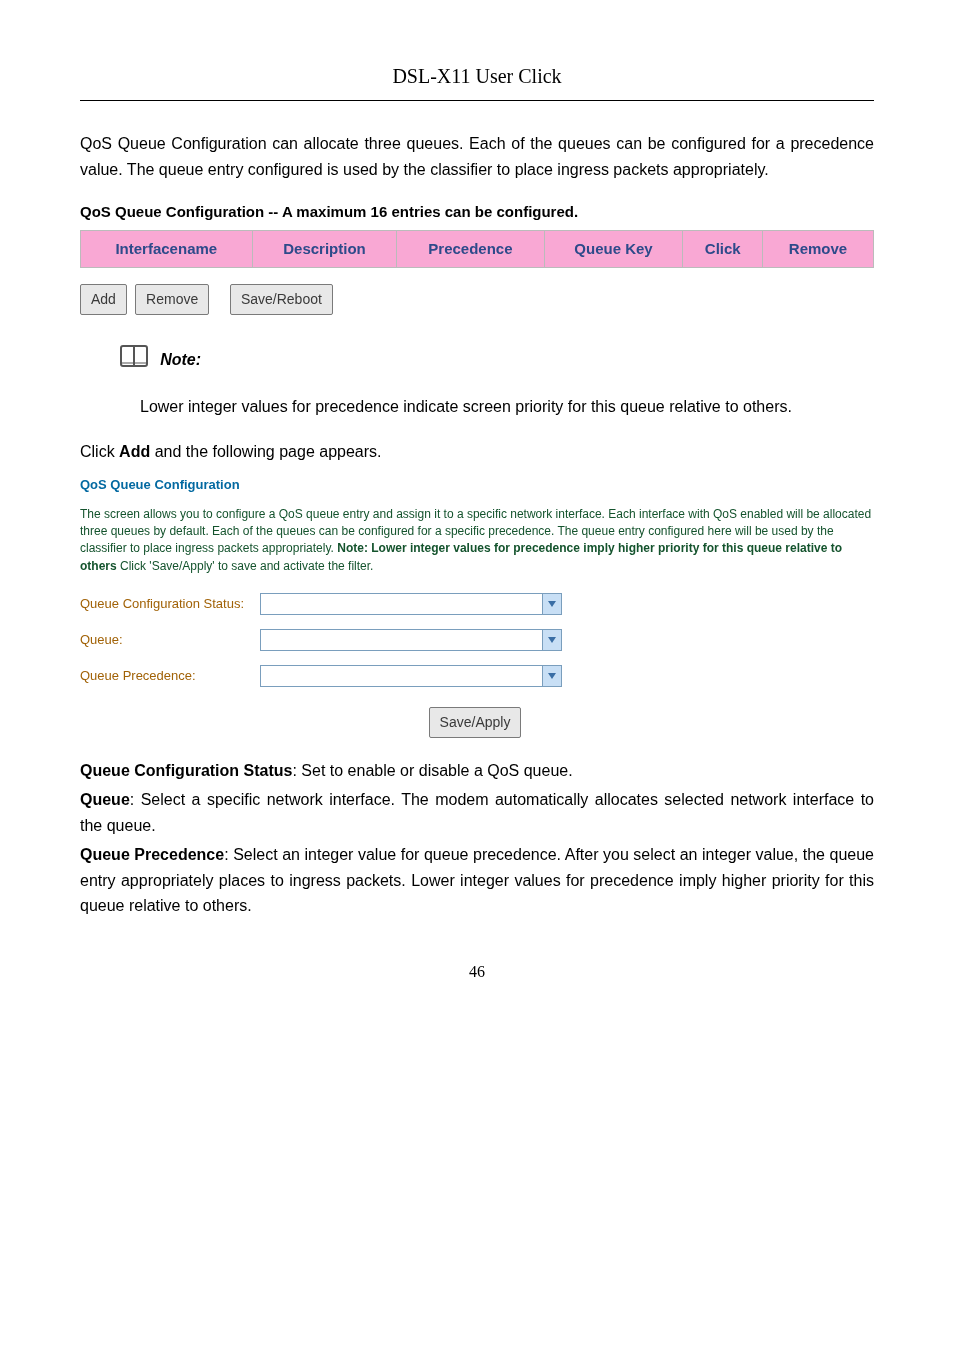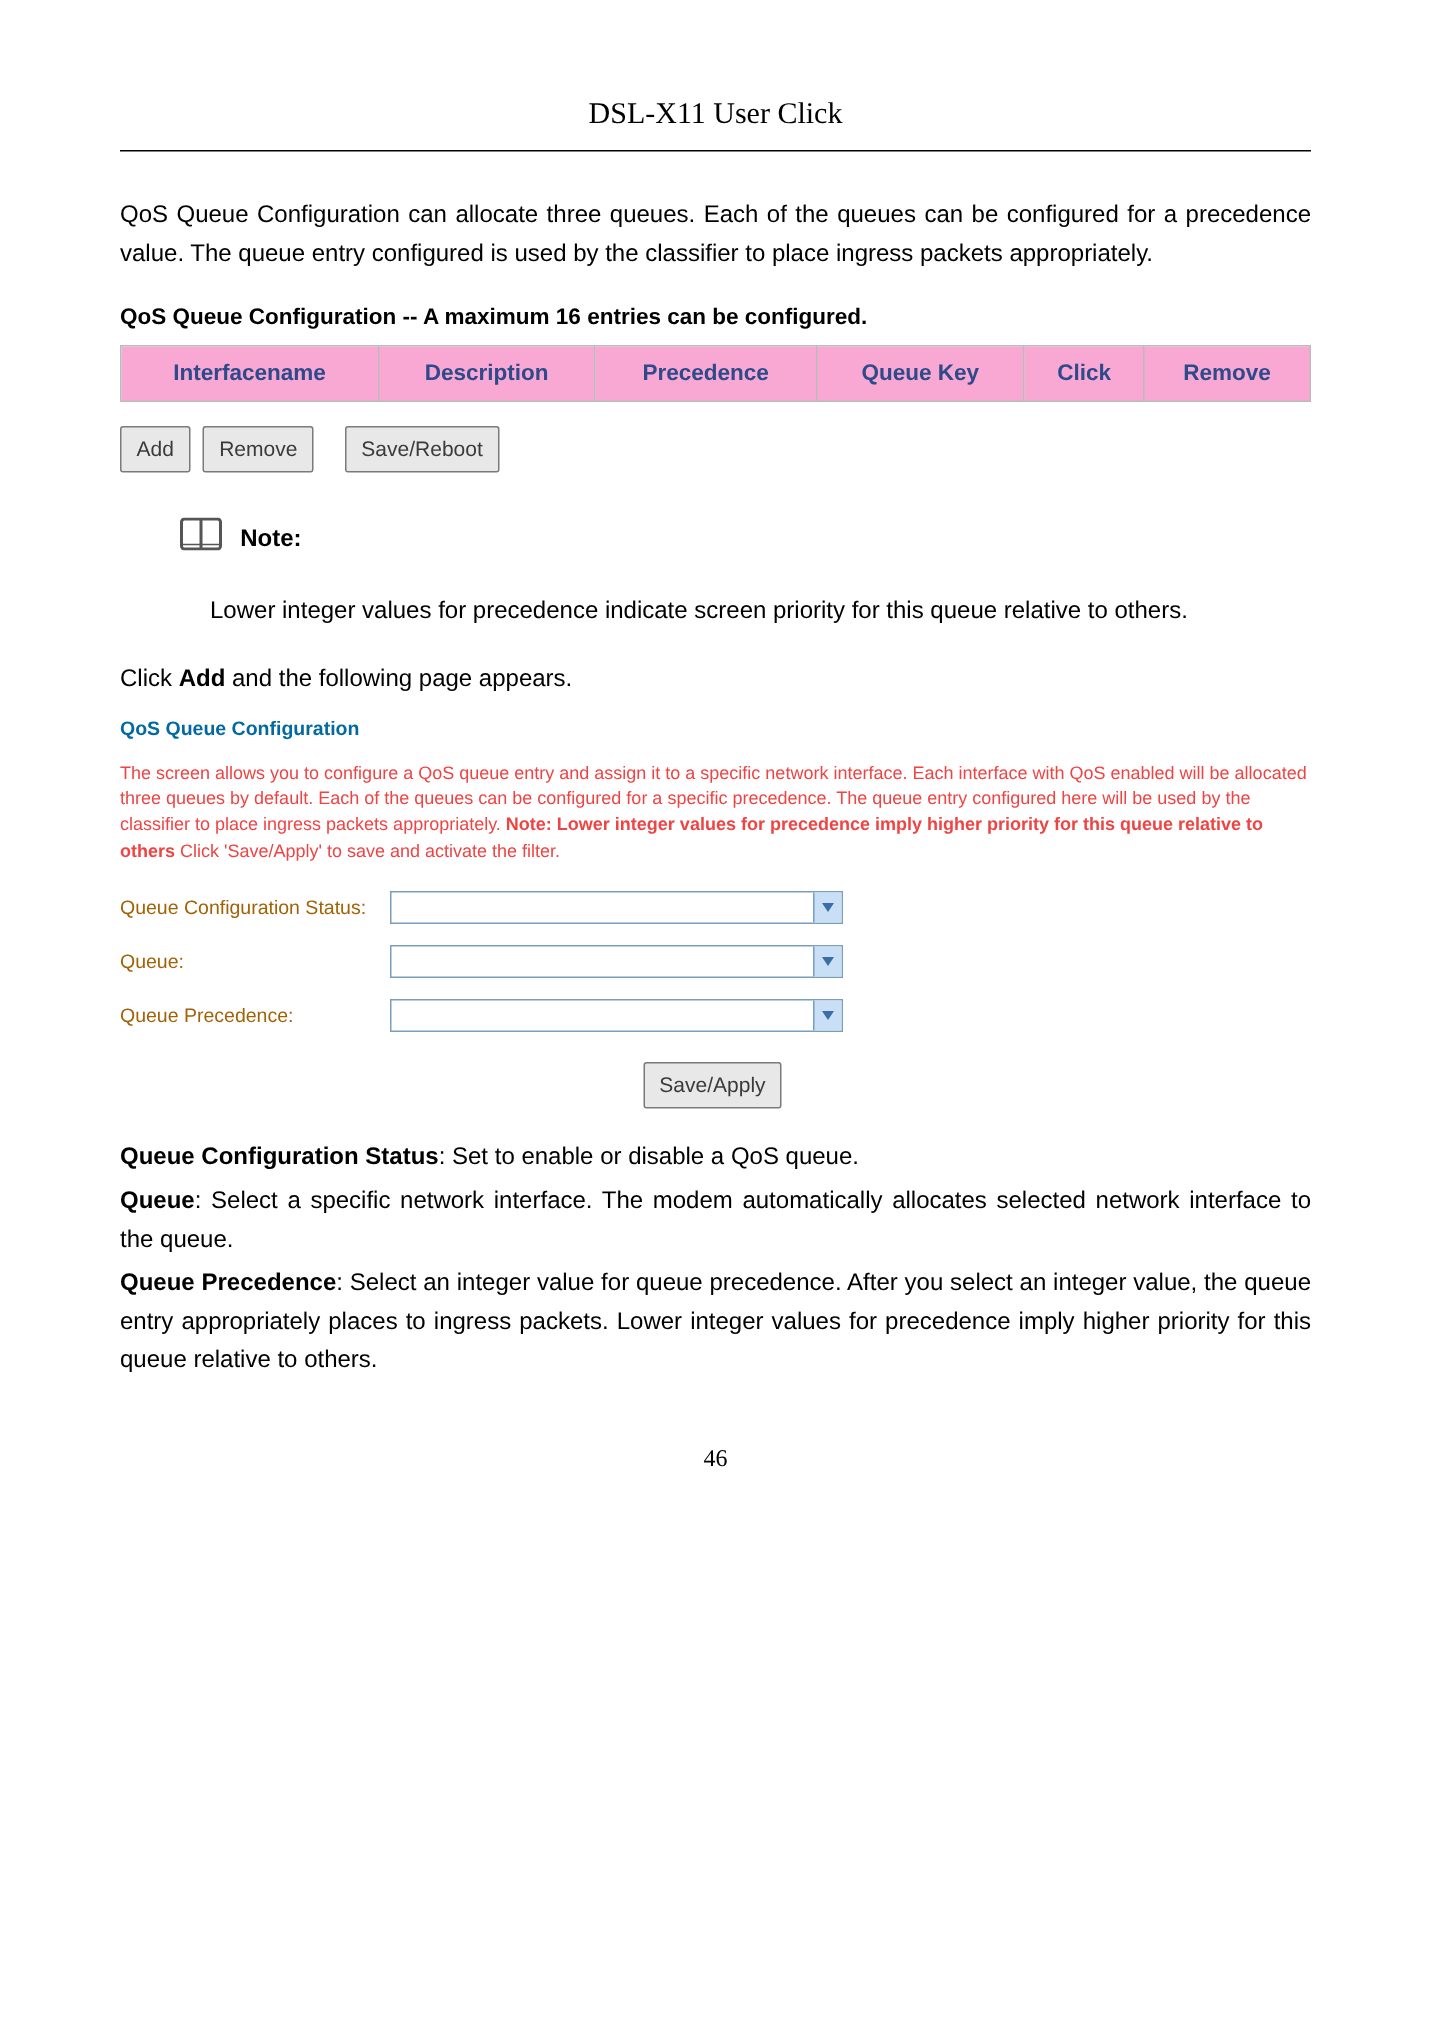--- a/index.html
+++ b/index.html
@@ -68,37 +68,38 @@
     }
     .note-icon {
       display: inline-block;
       vertical-align: middle;
       margin-right: 8px;
     }
     .note-label {
       font-weight: bold;
       font-size: 16px;
       vertical-align: middle;
+      font-style: italic;
     }
     .note-text {
       margin: 8px 0 20px 60px;
       font-size: 16px;
     }
     .click-text {
       font-size: 16px;
       margin: 20px 0 10px 0;
     }
     .config-title {
       color: #0369a1;
       font-weight: bold;
       font-size: 13px;
       margin-bottom: 10px;
     }
     .config-desc {
-      color: #ef4444;
+      color: #14532d;
       font-size: 12px;
       line-height: 1.45;
       margin-bottom: 18px;
     }
     .form-row {
       margin-bottom: 14px;
       display: flex;
       align-items: center;
     }
     .form-label {

